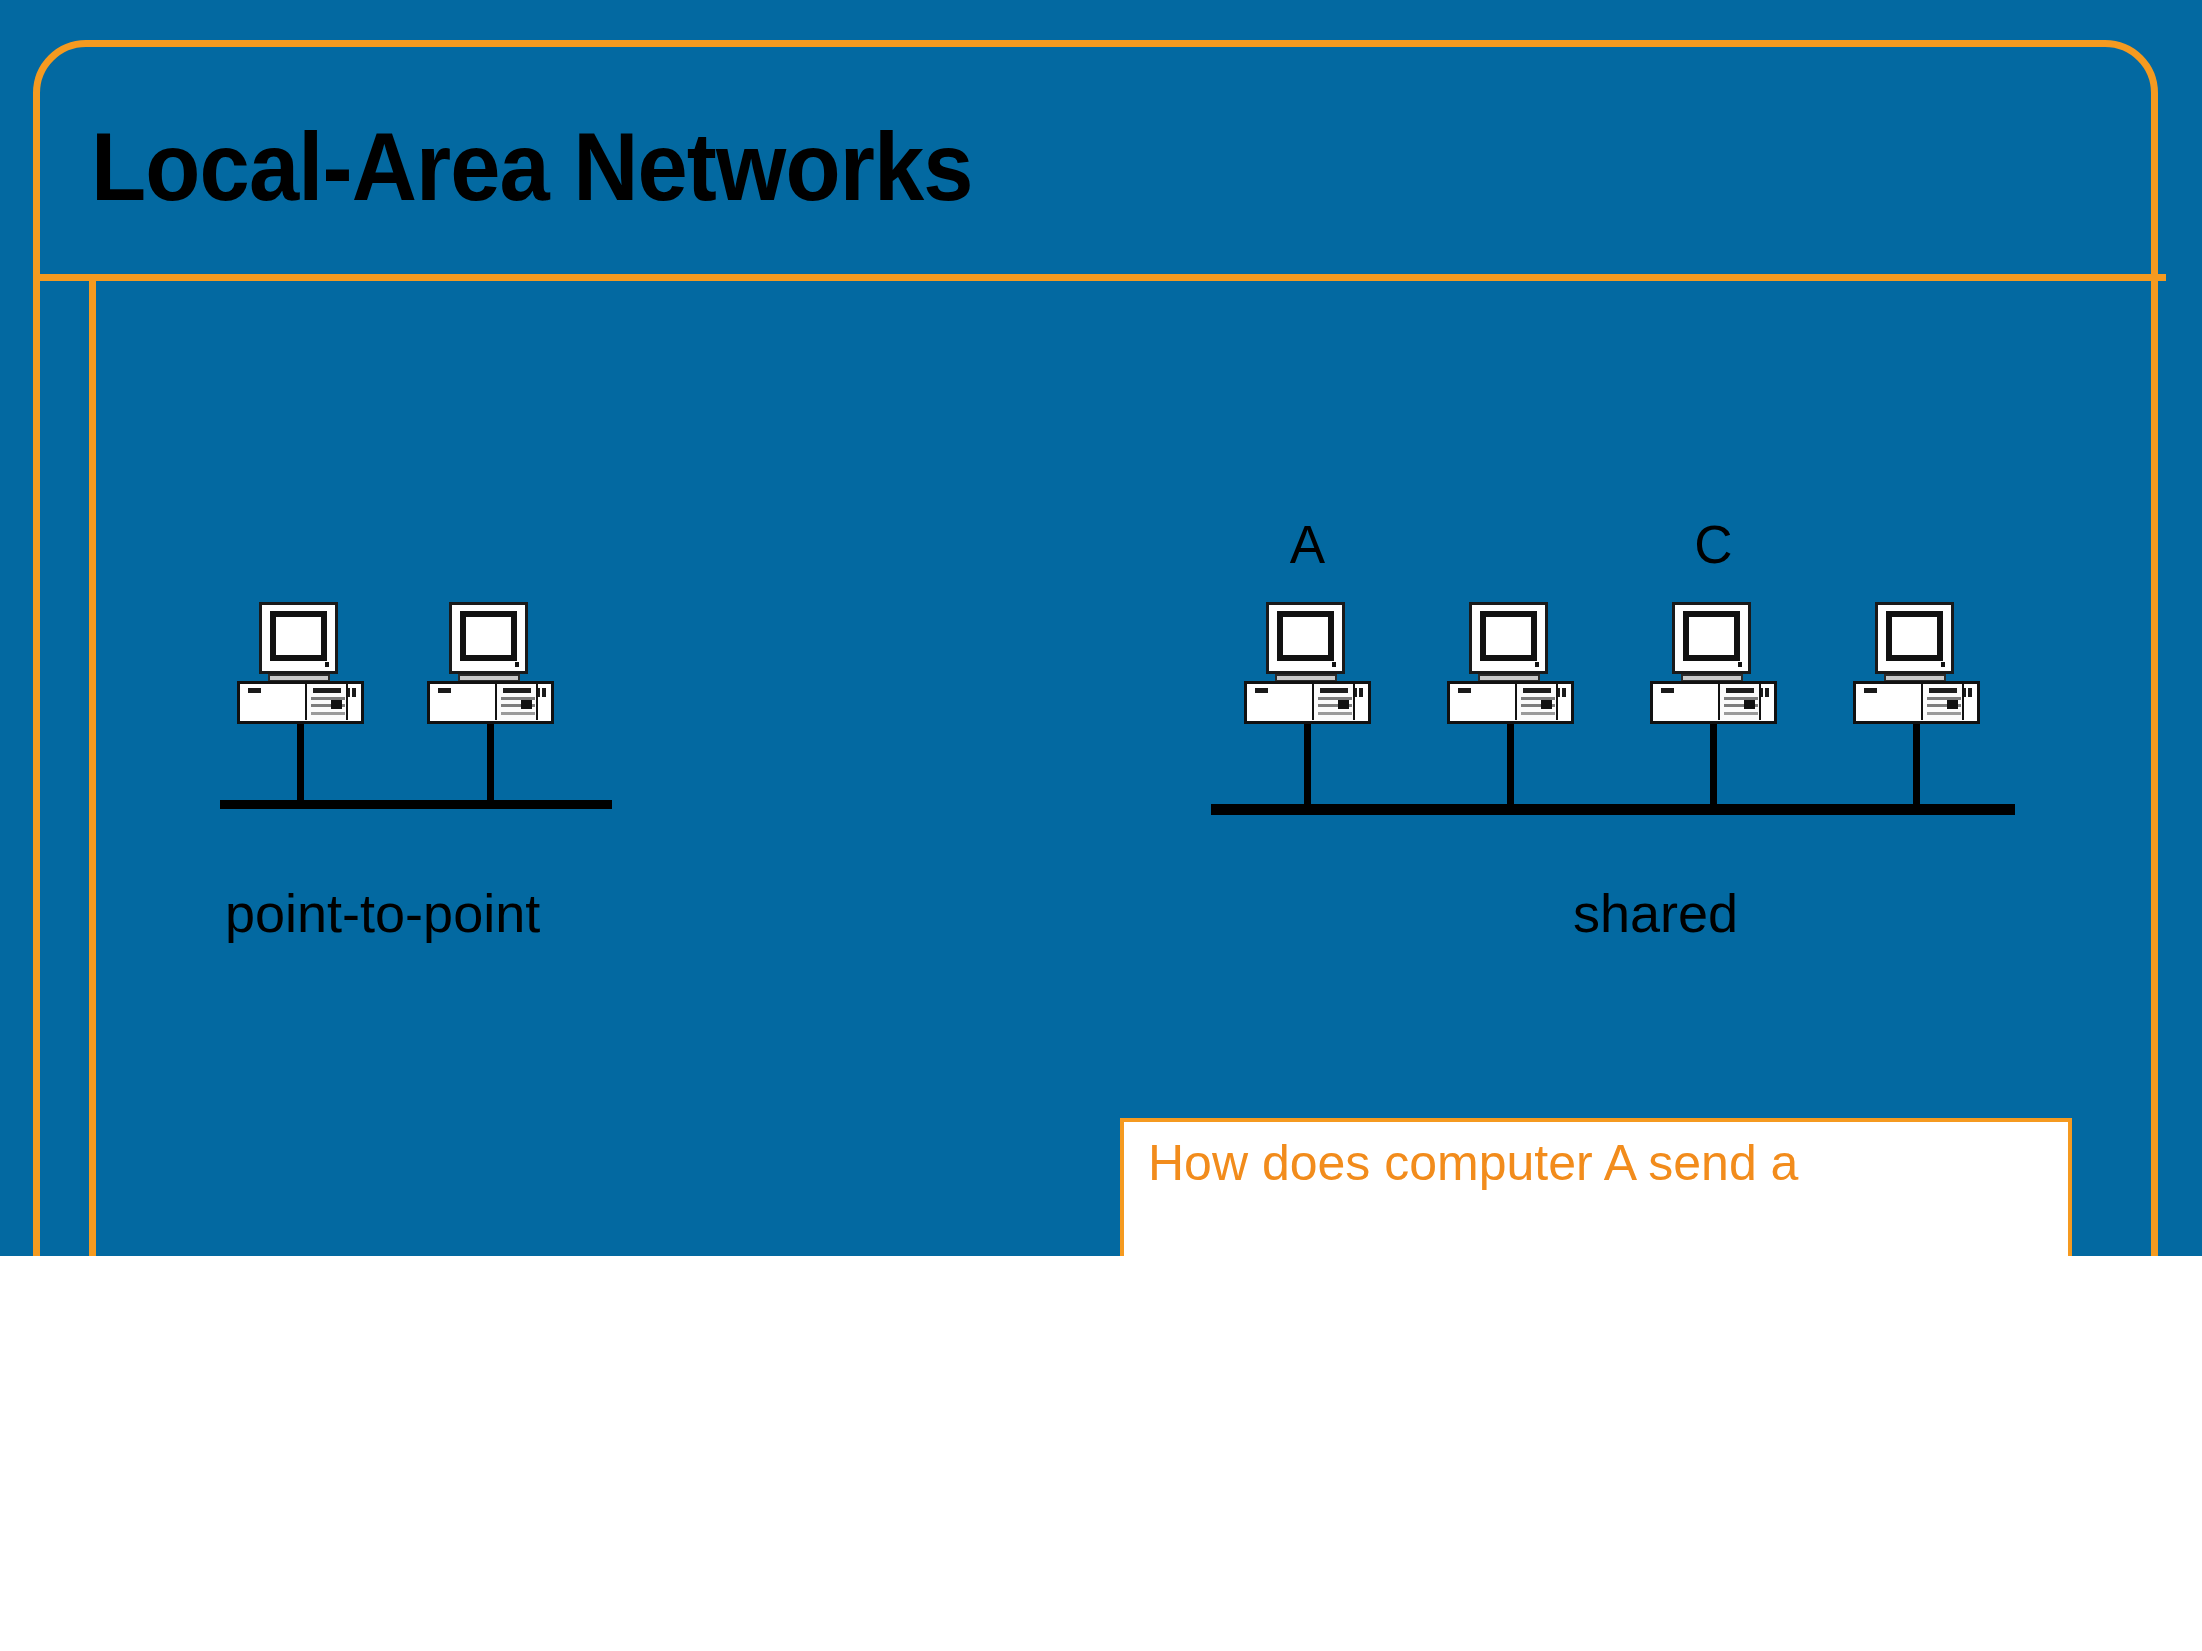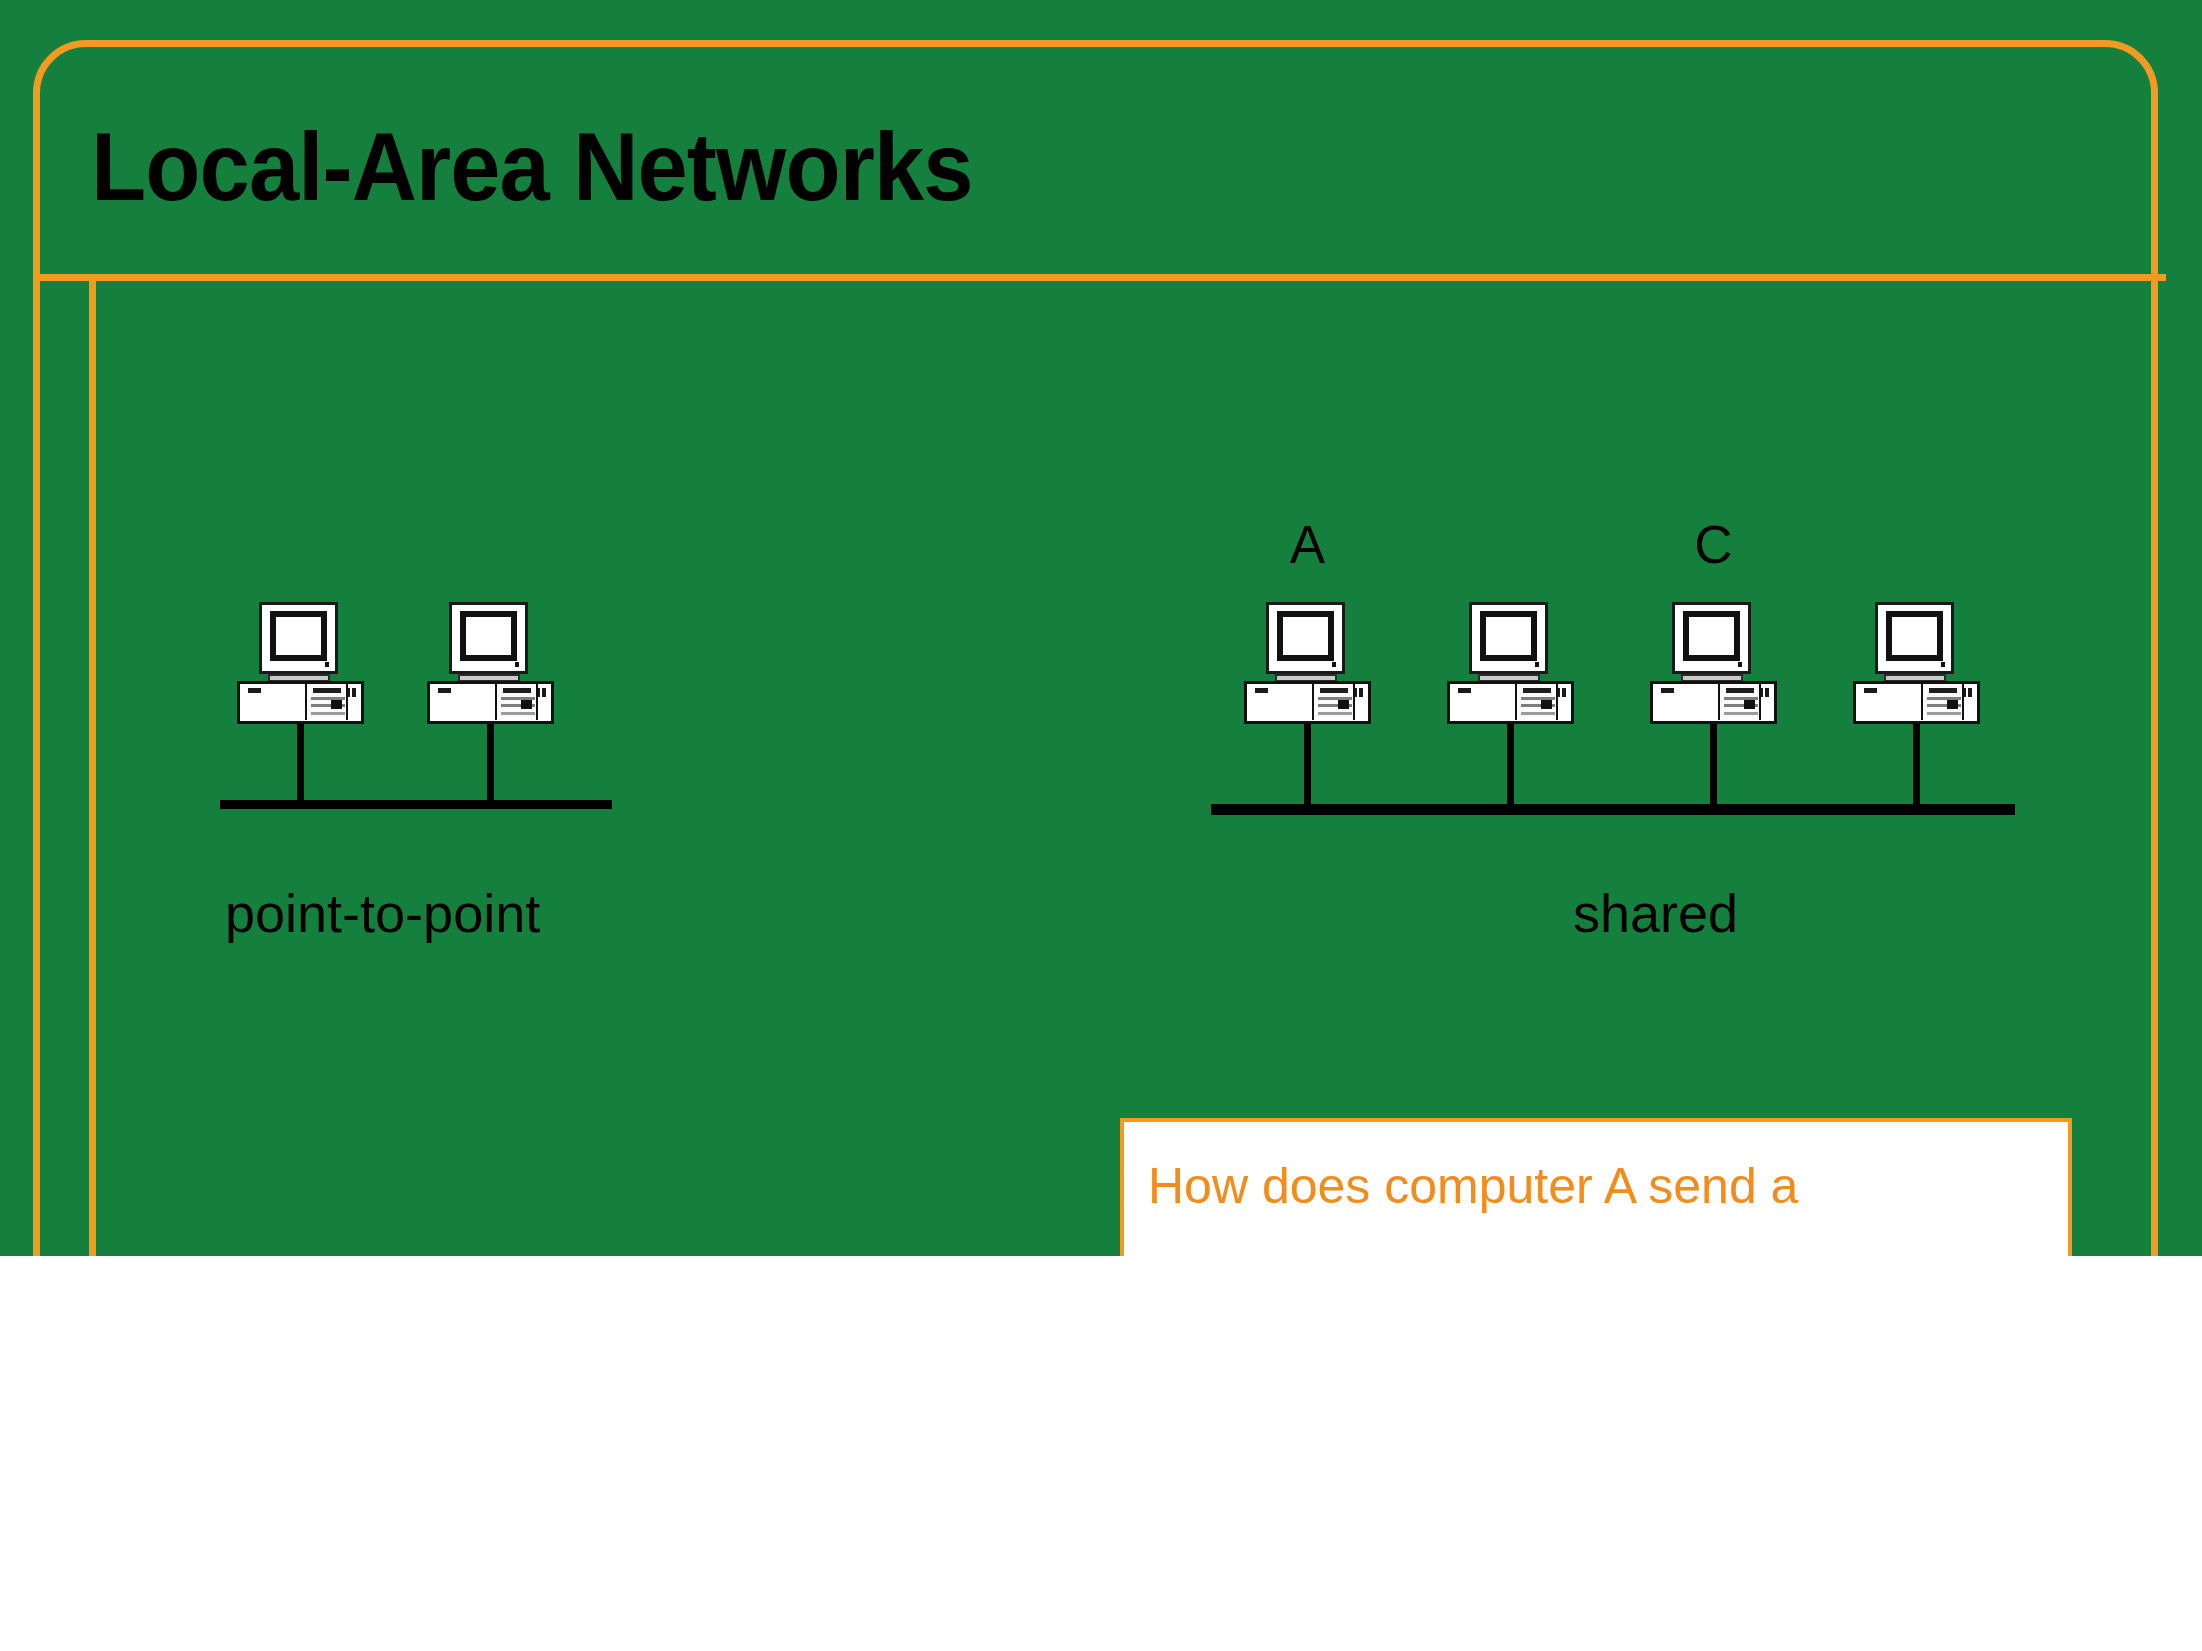--- a/index.html
+++ b/index.html
@@ -7,21 +7,21 @@
     padding: 0;
     background: #ffffff;
   }
   body {
     font-family: "Liberation Sans", sans-serif;
   }
   #slide {
     position: relative;
     width: 2203px;
     height: 1256px;
-    background: #15803d;
+    background: #0369a1;
     overflow: hidden;
   }
 
   
   .frame-outer {
     position: absolute;
     left: 33px;
     top: 40px;
     width: 2125px;
     height: 1566px;
@@ -238,21 +238,21 @@
   
   .callout {
     position: absolute;
     left: 1120px;
     top: 1118px;
     width: 952px;
     height: 170px;
     border: 4.3px solid #F59A20;
     background: #ffffff;
     box-sizing: border-box;
-    padding: 34px 24px;
+    padding: 11px 24px;
   }
   .callout-text {
     font-size: 50px;
     line-height: 1.22;
     color: #F28C1C;
   }
 </style>
 </head>
 <body>
 

